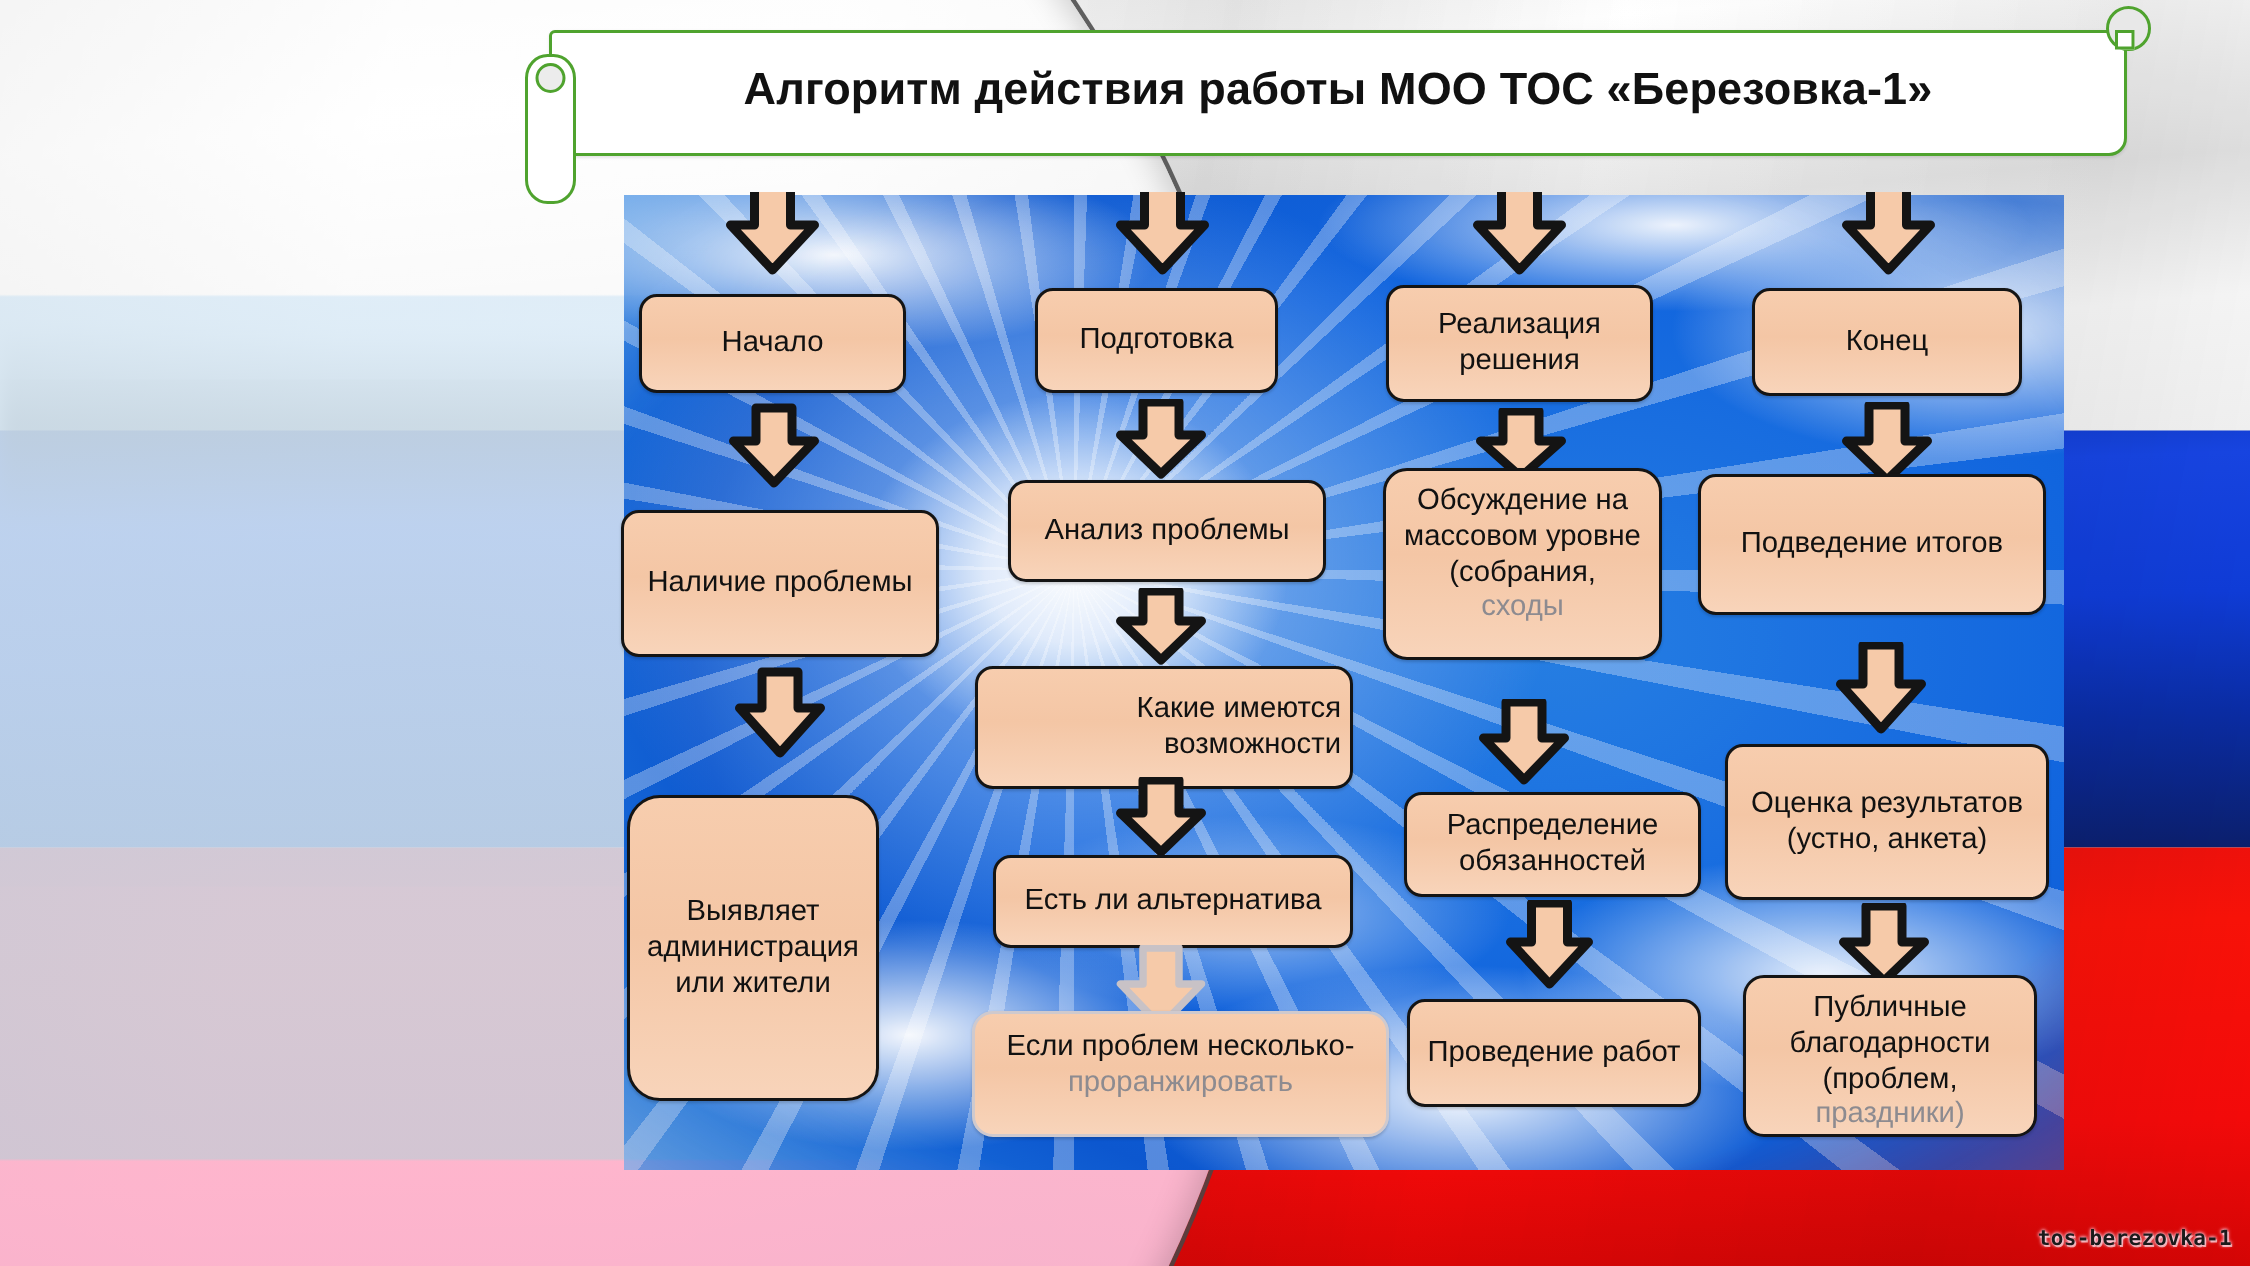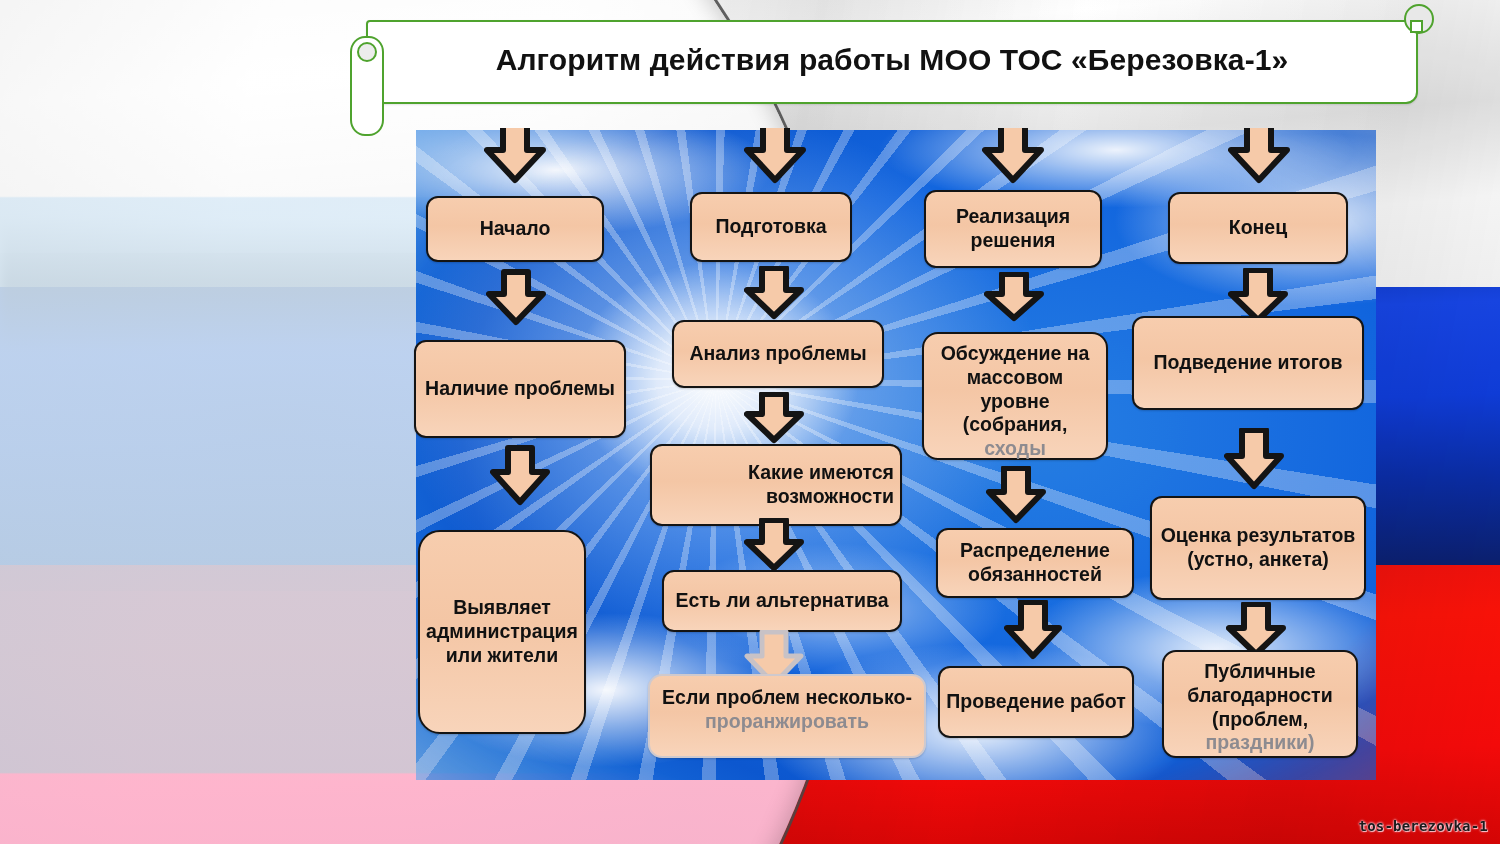--- a/index.html
+++ b/index.html
@@ -102,21 +102,21 @@
     content:"";position:absolute;left:4px;top:14px;width:9px;height:9px;
     border:2px solid #4fa32e;background:#fff;
   }
   .banner h1{
     position:absolute;left:40px;right:40px;top:0;height:92px;
     margin:0;display:flex;align-items:center;justify-content:center;
     font-size:30px;font-weight:bold;color:#111;letter-spacing:.1px;white-space:nowrap;
   }
 
   
-  .chart{position:absolute;left:0;top:0;width:1500px;height:844px;font-weight:bold;}
+  .chart{position:absolute;left:0;top:0;width:1500px;height:844px;}
   .node{
     position:absolute;box-sizing:border-box;
     background:linear-gradient(180deg,#f7cdae 0%,#f4c6a5 45%,#f8d4ba 100%);
     border:2.5px solid #141414;border-radius:12px;
     display:flex;align-items:center;justify-content:center;text-align:center;
     color:#111;font-size:19.5px;line-height:1.22;
     box-shadow:0 1px 2px rgba(0,0,0,.18);
     padding:4px 6px;
   }
   .node .overflow{color:#8d8b90;display:block;}
@@ -259,21 +259,21 @@
       <span>Реализация решения</span>
     </div>
 
     <div class="arr" style="left:984px;top:272px;">
       <svg width="60" height="50" viewBox="0 0 60 50">
           <path class="body" d="M18 2 H42 V22 H57 L30 46 L3 22 H18 Z"></path>
         </svg>
     </div>
 
     <div class="node" style="left:922px;top:312px;width:186px;height:128px;border-radius:16px;
-                align-items:flex-start;padding-top:8px;overflow:visible;margin-top:20px;">
+                align-items:flex-start;padding-top:8px;overflow:visible;">
       <div style="width:100%;">
         <span>Обсуждение на массовом уровне (собрания,</span>
         <span class="overflow">сходы</span>
       </div>
     </div>
 
     <div class="arr" style="left:986px;top:466px;">
       <svg width="60" height="58" viewBox="0 0 60 58">
           <path class="body" d="M18 2 H42 V26 H57 L30 54 L3 26 H18 Z"></path>
         </svg>

